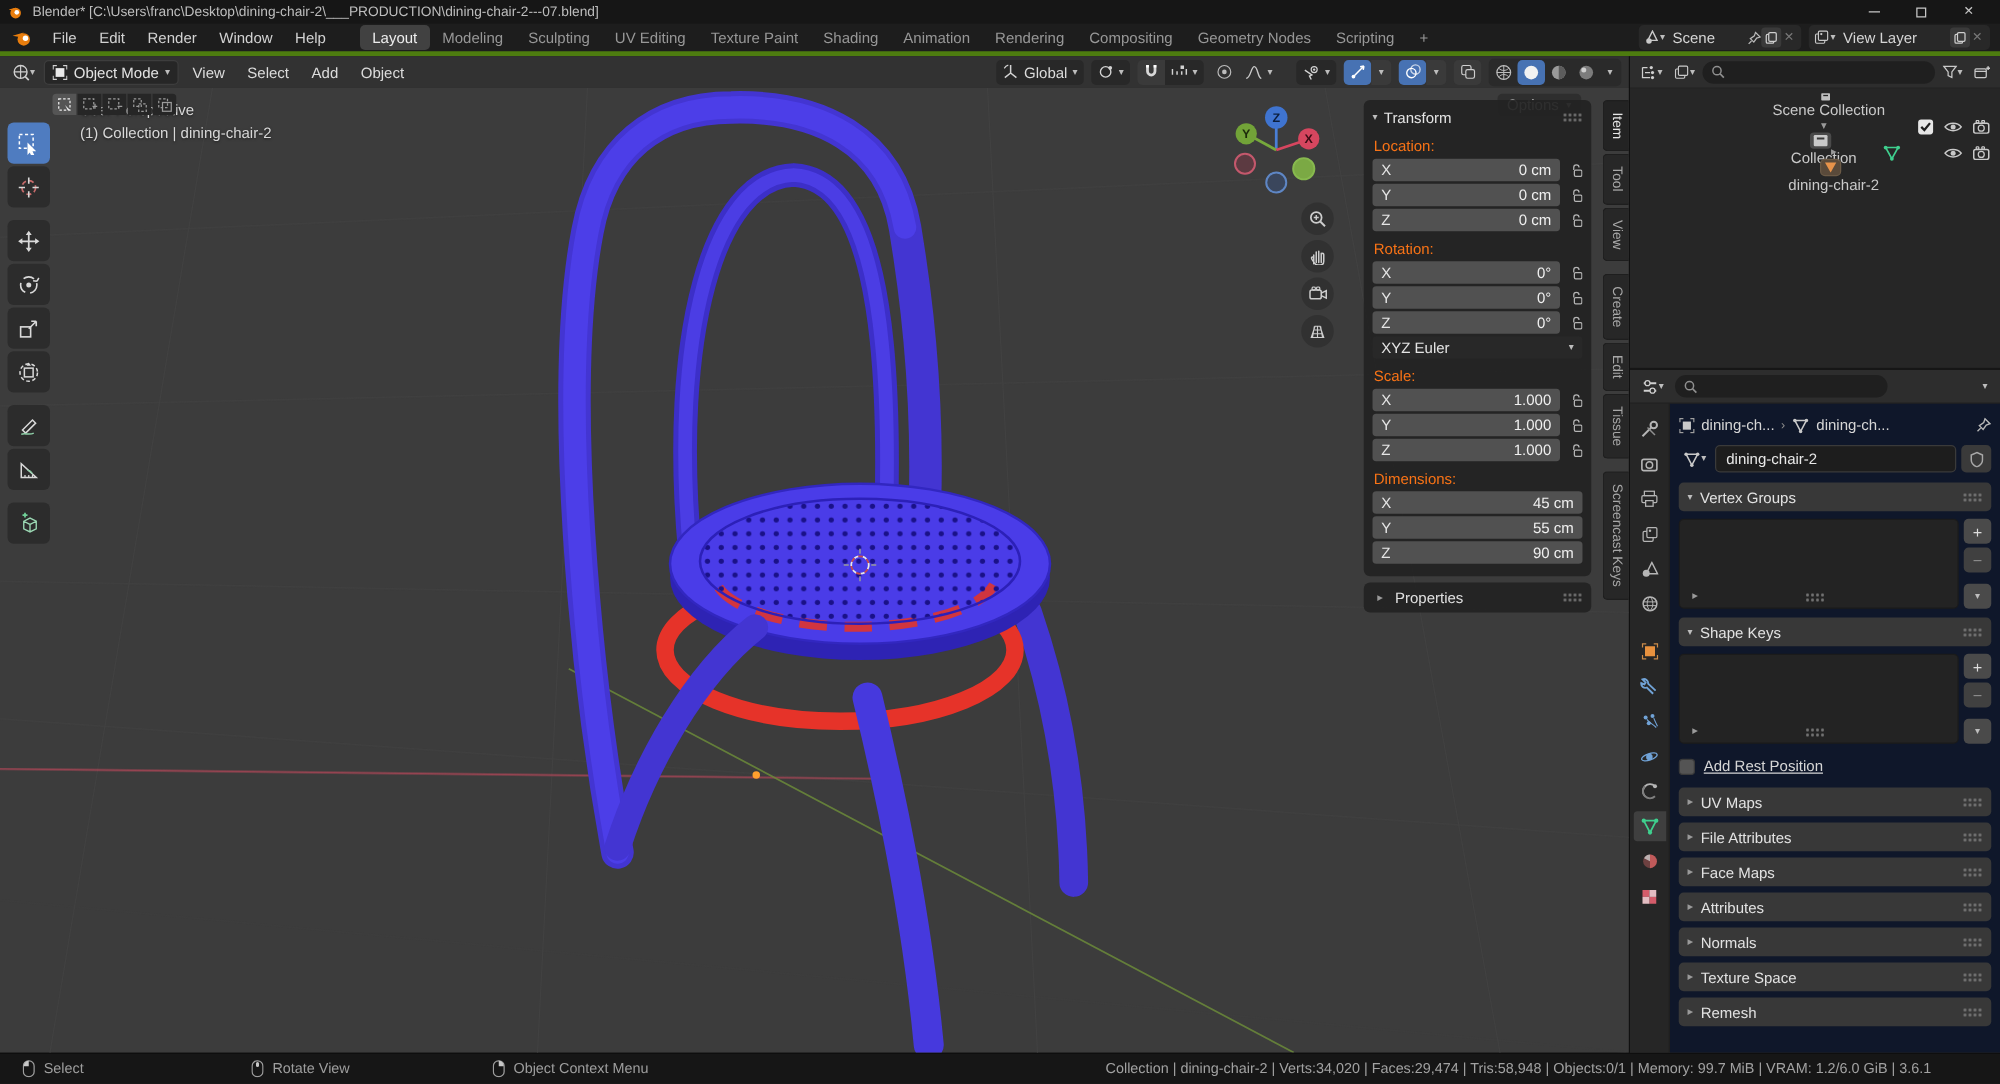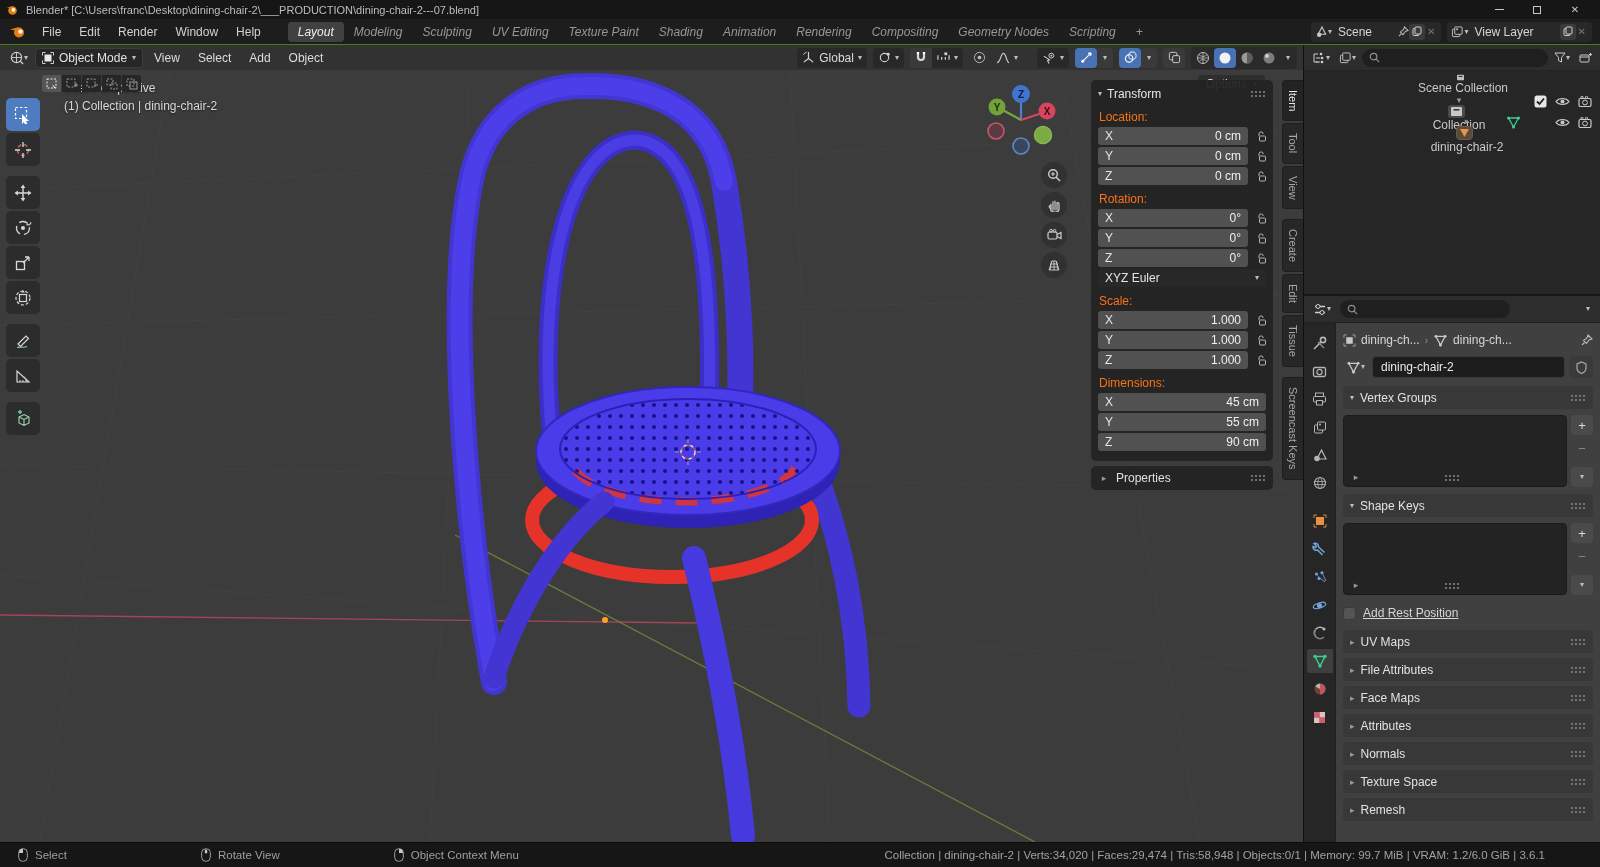--- a/index.html
+++ b/index.html
@@ -7,23 +7,23 @@
   .row { display:flex; align-items:center; }
 
   
   .titlebar { height:19px; background:#161616; display:flex; align-items:center; padding:0 6px; color:#bdbdbd; font-size:11px; }
   .titlebar .wbtns { margin-left:auto; display:flex; }
   .wbtn { width:38px; height:19px; display:flex; align-items:center; justify-content:center; color:#c7c7c7; font-size:10px; }
   .maxbox { width:8px; height:8px; border:1px solid #c7c7c7; display:inline-block; }
   .minbar { width:9px; height:1px; background:#c7c7c7; display:inline-block; }
 
   
-  .topbar { height:26px; background:#1d1d1d; display:flex; align-items:center; padding:0 8px; border-bottom:1px solid #4d7c0f; }
+  .topbar { height:26px; background:#1d1d1d; display:flex; align-items:center; padding:0 8px; border-bottom:4px solid #4d7c0f; }
   .menu-item { color:#d2d2d2; font-size:12px; padding:3px 9px; border-radius:4px; }
-  .ws-tab { color:#979797; font-size:12px; padding:3px 10px; border-radius:4px; white-space:nowrap;font-style:italic; }
+  .ws-tab { color:#979797; font-size:12px; padding:3px 10px; border-radius:4px; white-space:nowrap; }
   .ws-tab.active { background:#414141; color:#ededed; }
   .top-widget { background:#282828; border-radius:4px; height:20px; display:flex; align-items:center; padding:0 4px; color:#d5d5d5; font-size:12px; margin-left:6px; }
   .icon-btn { display:flex; align-items:center; justify-content:center; padding:0 3px; }
   .chev { color:#bdbdbd; font-size:8px; line-height:1; }
 
   
   .main { display:flex; height:797px; }
   .editor3d { width:1304px; display:flex; flex-direction:column; position:relative; border-right:1px solid #101010; }
 
   .vph { height:25px; background:#323232; display:flex; align-items:center; padding:0 6px; gap:4px; }
@@ -86,21 +86,21 @@
   .ol-icons { position:absolute; right:8px; display:flex; gap:8px; align-items:center; }
   .tri { color:#9a9a9a; font-size:9px; width:12px; text-align:center; }
 
   .props { flex:1; display:flex; flex-direction:column; }
   .pr-header { height:27px; background:#2d2d2d; display:flex; align-items:center; padding:0 6px; gap:6px; border-bottom:1px solid #202020; }
   .pr-body { flex:1; display:flex; }
   .ptabs { width:32px; background:#262626; display:flex; flex-direction:column; align-items:center; padding-top:8px; gap:4px; border-right:1px solid #1f1f1f; }
   .ptab { width:26px; height:24px; display:flex; align-items:center; justify-content:center; border-radius:3px 0 0 3px; }
   .ptab.active { background:#3f3f3f; }
   .ptab.gap { margin-top:10px; }
-  .pcontent { flex:1; background:#404040; padding:5px 7px; font-size:12px; color:#d6d6d6; overflow:hidden; }
+  .pcontent { flex:1; background:#0f172a; padding:5px 7px; font-size:12px; color:#d6d6d6; overflow:hidden; }
   .crumb { display:flex; align-items:center; gap:5px; height:24px; }
   .name-row { display:flex; align-items:center; gap:4px; height:26px; margin:2px 0 6px 0; }
   .name-field { flex:1; background:#1d1d1d; border:1px solid #3a3a3a; border-radius:4px; height:22px; display:flex; align-items:center; padding:0 8px; color:#e8e8e8; }
   .shield-btn { width:24px; height:22px; background:#3a3a3a; border-radius:4px; display:flex; align-items:center; justify-content:center; }
   .phead { height:23px; background:#383838; border-radius:4px; display:flex; align-items:center; gap:6px; padding:0 7px; color:#e2e2e2; margin-top:5px; }
   .phead .tri { width:auto; }
   .pbody { display:flex; gap:4px; padding:6px 0 2px 0; }
   .listbox { flex:1; height:72px; background:#232323; border:1px solid #1b1b1b; border-radius:4px; position:relative; }
   .listbox .tri { position:absolute; left:6px; bottom:4px; }
   .listbox .grip { position:absolute; left:45%; bottom:4px; margin:0; }

